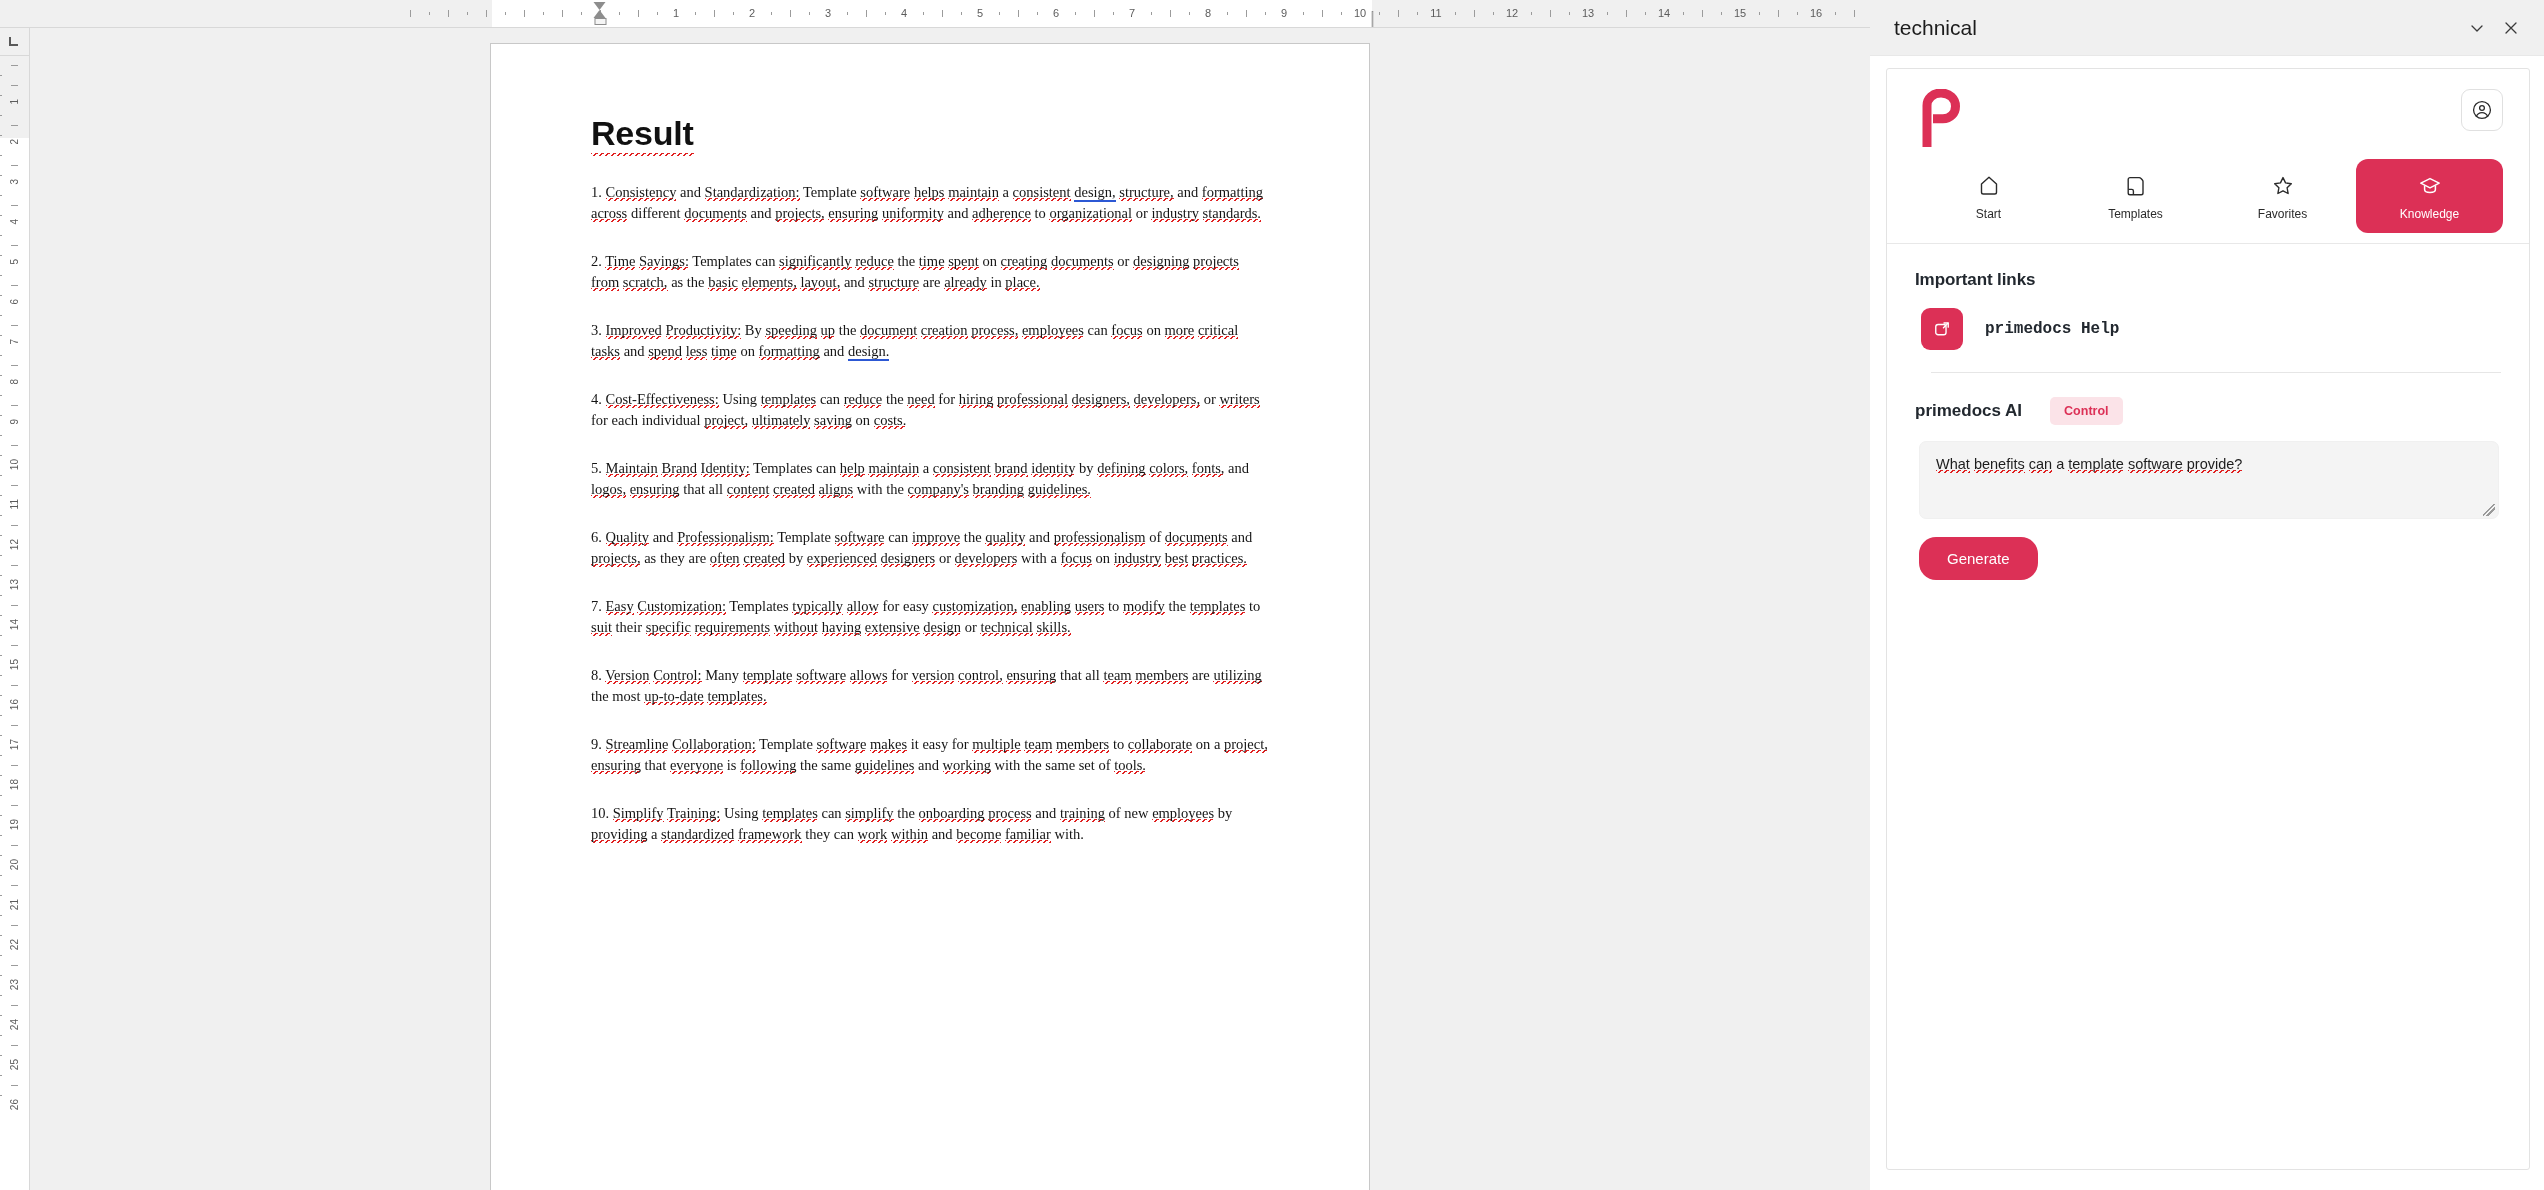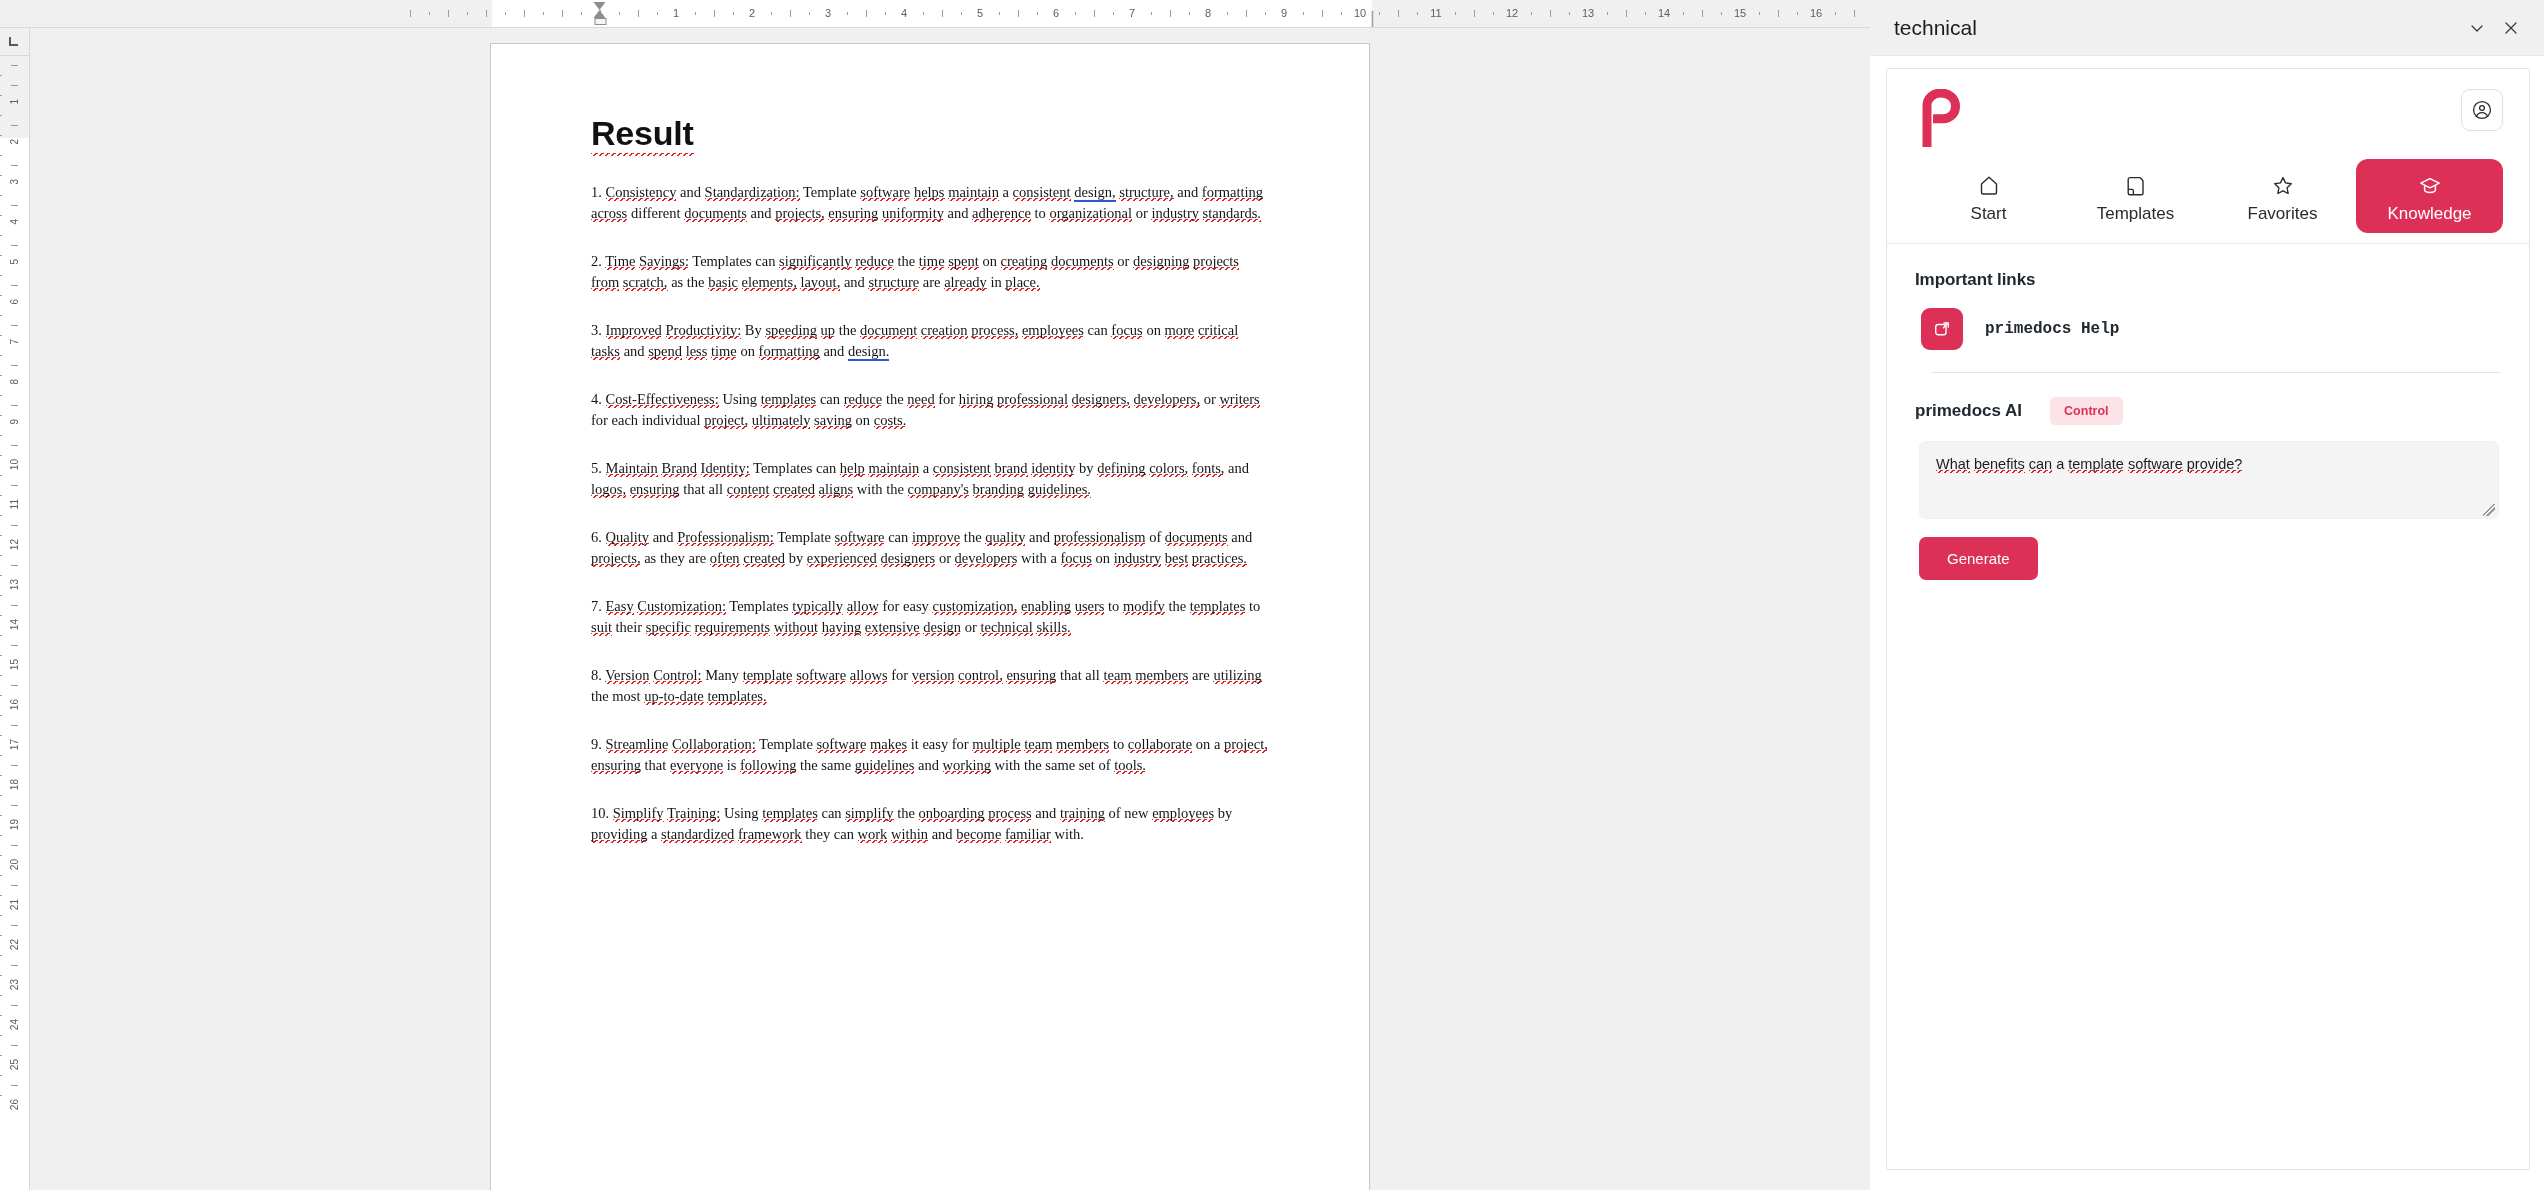--- a/index.html
+++ b/index.html
@@ -254,21 +254,21 @@
     display: flex; flex-direction: column;
     align-items: center; justify-content: center;
     gap: 8px;
     padding: 14px 4px 12px 4px;
     border-radius: 12px;
     cursor: default;
     color: #2b2b2b;
   }
   .nav-tab.active { background: #dc3056; color: #ffffff; }
   .nav-tab .ico { height: 26px; display: flex; align-items: center; }
-  .nav-tab .lbl { font-size: 17px; line-height: 14px; }
+  .nav-tab .lbl { font-size: 12px; line-height: 14px; }
 
   
   .search-wrap { padding: 22px 28px 0 28px; }
   .search-box {
     display: flex; align-items: center;
     gap: 12px;
     height: 46px;
     background: #f4f4f4;
     border: 1px solid #f0f0f0;
     border-radius: 7px;
@@ -346,21 +346,21 @@
     background:
       linear-gradient(135deg, transparent 42%, #9a9a9a 42%, #9a9a9a 52%, transparent 52%),
       linear-gradient(135deg, transparent 62%, #9a9a9a 62%, #9a9a9a 72%, transparent 72%);
   }
 
   .gen-wrap { padding: 18px 28px 0 32px; }
   .gen-btn {
     background: #dc3056;
     color: #ffffff;
     border: none;
-    border-radius: 7px;
+    border-radius: 17px;
     font-family: "Liberation Sans", sans-serif;
     font-size: 15px;
     padding: 13px 28px;
     cursor: default;
   }
 </style>
 </head>
 <body>
 
 <div class="app">

